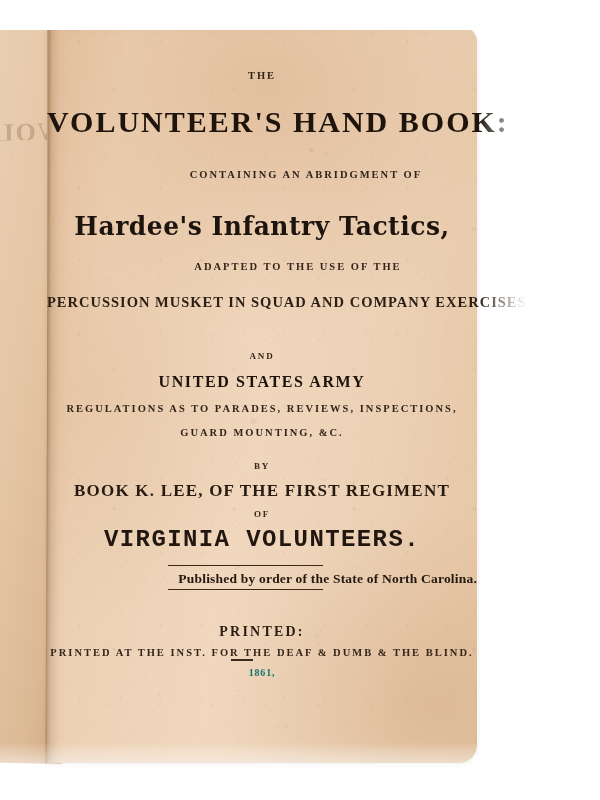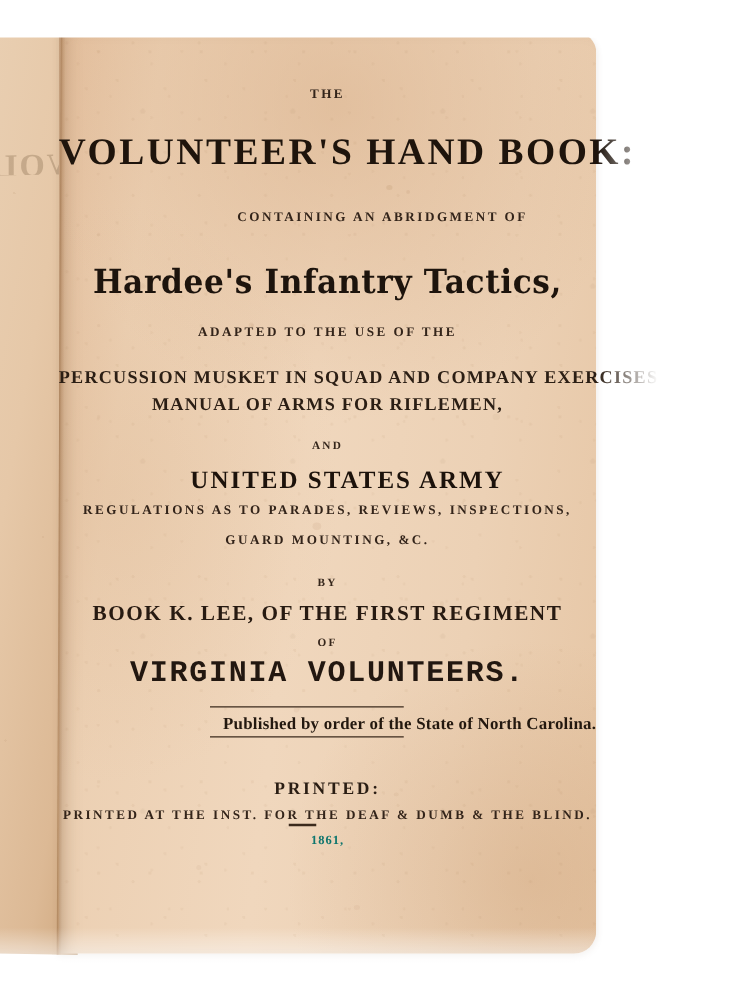--- a/index.html
+++ b/index.html
@@ -192,25 +192,24 @@
     font-family: "DejaVu Serif", "Liberation Serif", serif;
     font-size: 25px;
     font-weight: 700;
     font-style: normal;
     letter-spacing: 0.5px;
     color: #1d140d;
     transform: scaleY(1.06);
   }
 
   .bold-army {
-    font-size: 20px;
+    font-size: 16px;
     letter-spacing: 1.6px;
     font-weight: 700;
     color: #1c120b;
-    margin-left: 16px;
   }
 
   .published {
     font-size: 13.5px;
     letter-spacing: 0.2px;
     font-weight: 700;
     color: #23180f;
   }
 
   .virginia {
@@ -278,25 +277,24 @@
   <div class="typeblock">
 
     <div class="line caps-sm" style="top:44px;">THE</div>
 
     <div class="line title-main" style="top:79px;">VOLUNTEER'S HAND BOOK:</div>
 
     <div class="line caps-sm" style="top:143px;margin-left:44px;">CONTAINING AN ABRIDGMENT OF</div>
 
     <div class="line blackletter" style="top:185px;">Hardee's Infantry Tactics,</div>
 
-    <div class="line caps-sm" style="top:235px;">ADAPTED TO THE USE OF THE</div>
+    <div class="line caps-sm" style="top:235px;padding-left:36px;">ADAPTED TO THE USE OF THE</div>
 
     <div class="line caps-md" style="top:268px;">PERCUSSION MUSKET IN SQUAD AND COMPANY EXERCISES,</div>
 
-    <div class="line caps-md" style="top:290px;">MANUAL OF ARMS FOR RIFLEMEN,</div>
 
     <div class="line caps-xs" style="top:325px;">AND</div>
 
     <div class="line bold-army" style="top:347px;">UNITED STATES ARMY</div>
 
     <div class="line caps-sm" style="top:377px;">REGULATIONS AS TO PARADES, REVIEWS, INSPECTIONS,</div>
 
     <div class="line caps-sm" style="top:401px;">GUARD MOUNTING, &amp;C.</div>
 
     <div class="line caps-xs" style="top:435px;">BY</div>

